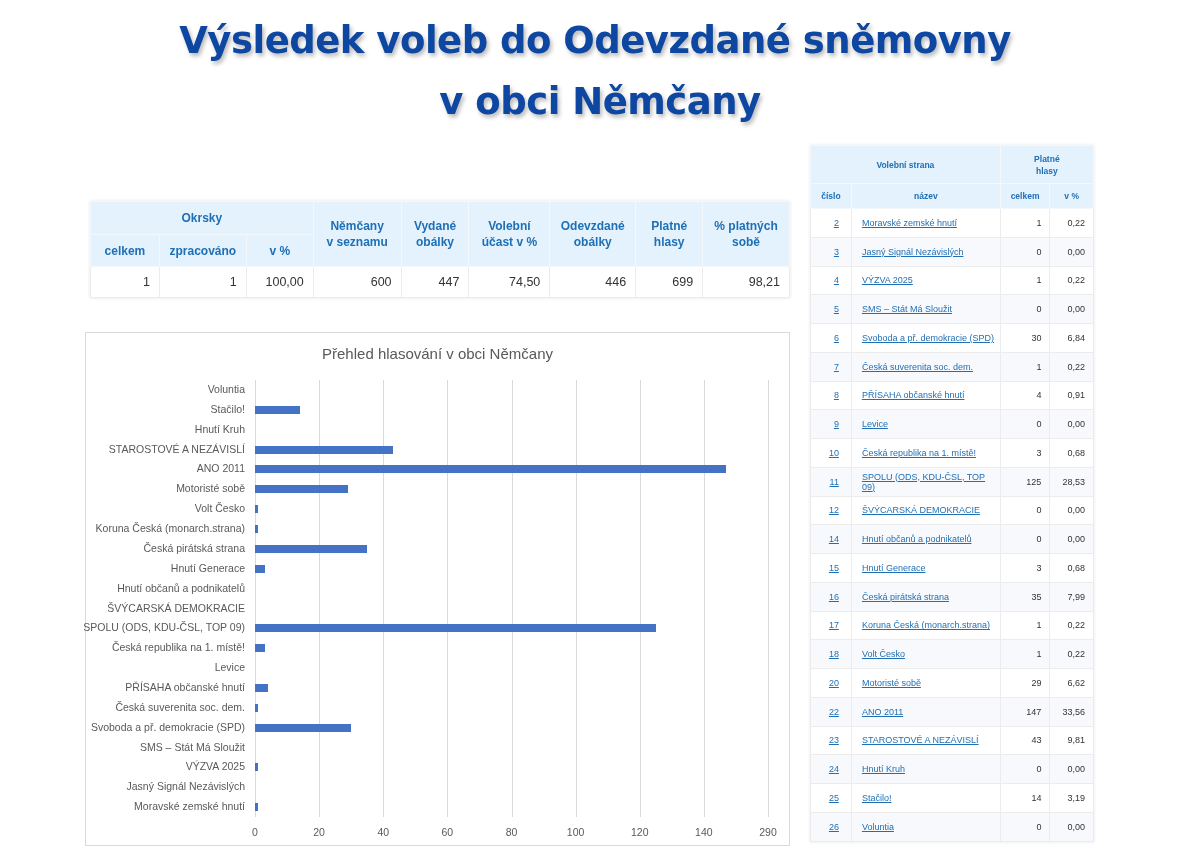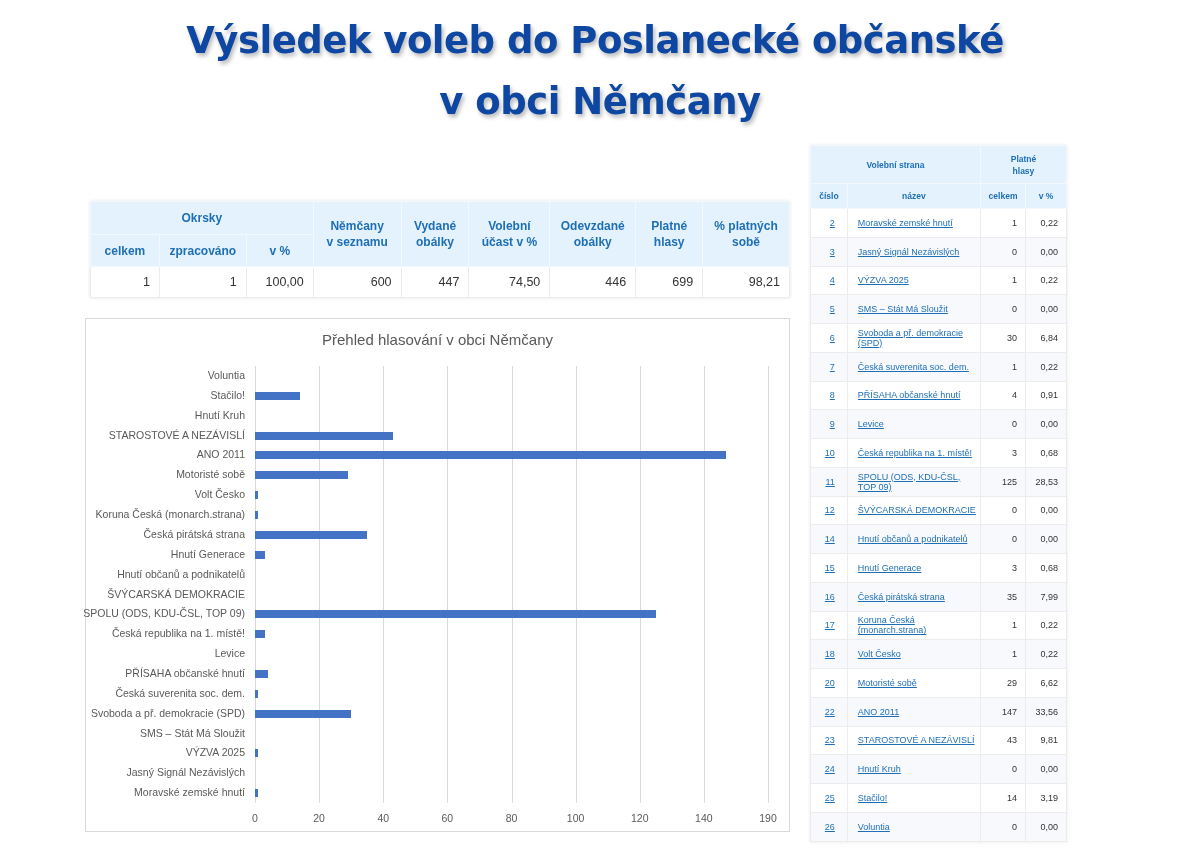--- a/index.html
+++ b/index.html
@@ -28,21 +28,21 @@
   }
   .summary tr.h1 th { height: 33px; }
   .summary tr.h2 th { height: 32px; }
   .summary td {
     height: 31px; text-align: right; padding-right: 9px;
     border: 1px solid #ececec; background: #fff; font-size: 12.5px; color: #333;
   }
 
   
   .chart {
-    position: absolute; left: 85px; top: 318px; width: 705px; height: 514px;
+    position: absolute; left: 85px; top: 332px; width: 705px; height: 514px;
     border: 1px solid #d9d9d9; background: #fff;
   }
   .chart-title {
     position: absolute; left: 0; top: 12px; width: 100%; text-align: center;
     font-size: 15px; color: #595959; font-family: "Liberation Sans", sans-serif;
   }
   .plot { position: absolute; left: 169px; top: 47px; width: 513px; height: 437px; }
   .gridline { position: absolute; top: 0; bottom: 0; width: 1px; background: #d9d9d9; }
   .cat { position: absolute; left: 0; width: 100%; height: 20px; }
   .cat-label {
@@ -50,42 +50,42 @@
     font-size: 10.5px; color: #595959; text-align: right;
   }
   .bar { position: absolute; left: 0; top: 6px; height: 8px; background: #4472c4; }
   .xtick {
     position: absolute; top: 493px; font-size: 10.5px; color: #595959;
     width: 40px; margin-left: -20px; text-align: center;
   }
 
   
   .results {
-    position: absolute; left: 810px; top: 145px; width: 257px;
+    position: absolute; left: 810px; top: 145px; width: 284px;
     border-collapse: collapse; font-size: 9px; color: #333;
     box-shadow: 0 0 3px rgba(0,0,0,0.1);
   }
   .results th {
     background: #e3f2fd; color: #1f6fb5; font-weight: bold; font-size: 8.5px;
     border: 1px solid #f3f8fd; text-align: center; line-height: 12px;
   }
   .results tr.h1 th { height: 38px; }
   .results tr.h2 th { height: 25px; }
   .results td { height: 28.75px; border: 1px solid #ececec; background: #fff; }
   .results tr.alt td { background: #f7f9fc; }
   .results td.num { text-align: right; padding-right: 12px; }
   .results td.name { padding-left: 10px; text-align: left; }
   .results td.val { text-align: right; padding-right: 8px; }
   .results a { color: #1f6fb5; text-decoration: underline; }
 </style>
 </head>
 <body>
 
 <div class="title">
-  <div>Výsledek voleb do Poslanecké občanské</div>
+  <div>Výsledek voleb do Odevzdané sněmovny</div>
   <div class="l3">v obci Němčany</div>
 </div>
 
 <table class="summary">
   <colgroup>
     <col style="width:69px">
       <col style="width:87px">
       <col style="width:67px">
     <col style="width:88px">
       <col style="width:68px">
@@ -226,21 +226,21 @@
     </div>
   <div id="xaxis">
       <div class="xtick" style="left: 169px;">0</div>
       <div class="xtick" style="left: 233.125px;">20</div>
       <div class="xtick" style="left: 297.25px;">40</div>
       <div class="xtick" style="left: 361.375px;">60</div>
       <div class="xtick" style="left: 425.5px;">80</div>
       <div class="xtick" style="left: 489.625px;">100</div>
       <div class="xtick" style="left: 553.75px;">120</div>
       <div class="xtick" style="left: 617.875px;">140</div>
-      <div class="xtick" style="left: 682px;">190</div>
+      <div class="xtick" style="left: 682px;">290</div>
     </div>
 </div>
 
 <table class="results">
   <colgroup>
     <col style="width:43px">
       <col style="width:157px">
       <col style="width:52px">
       <col style="width:45px">
   </colgroup>

